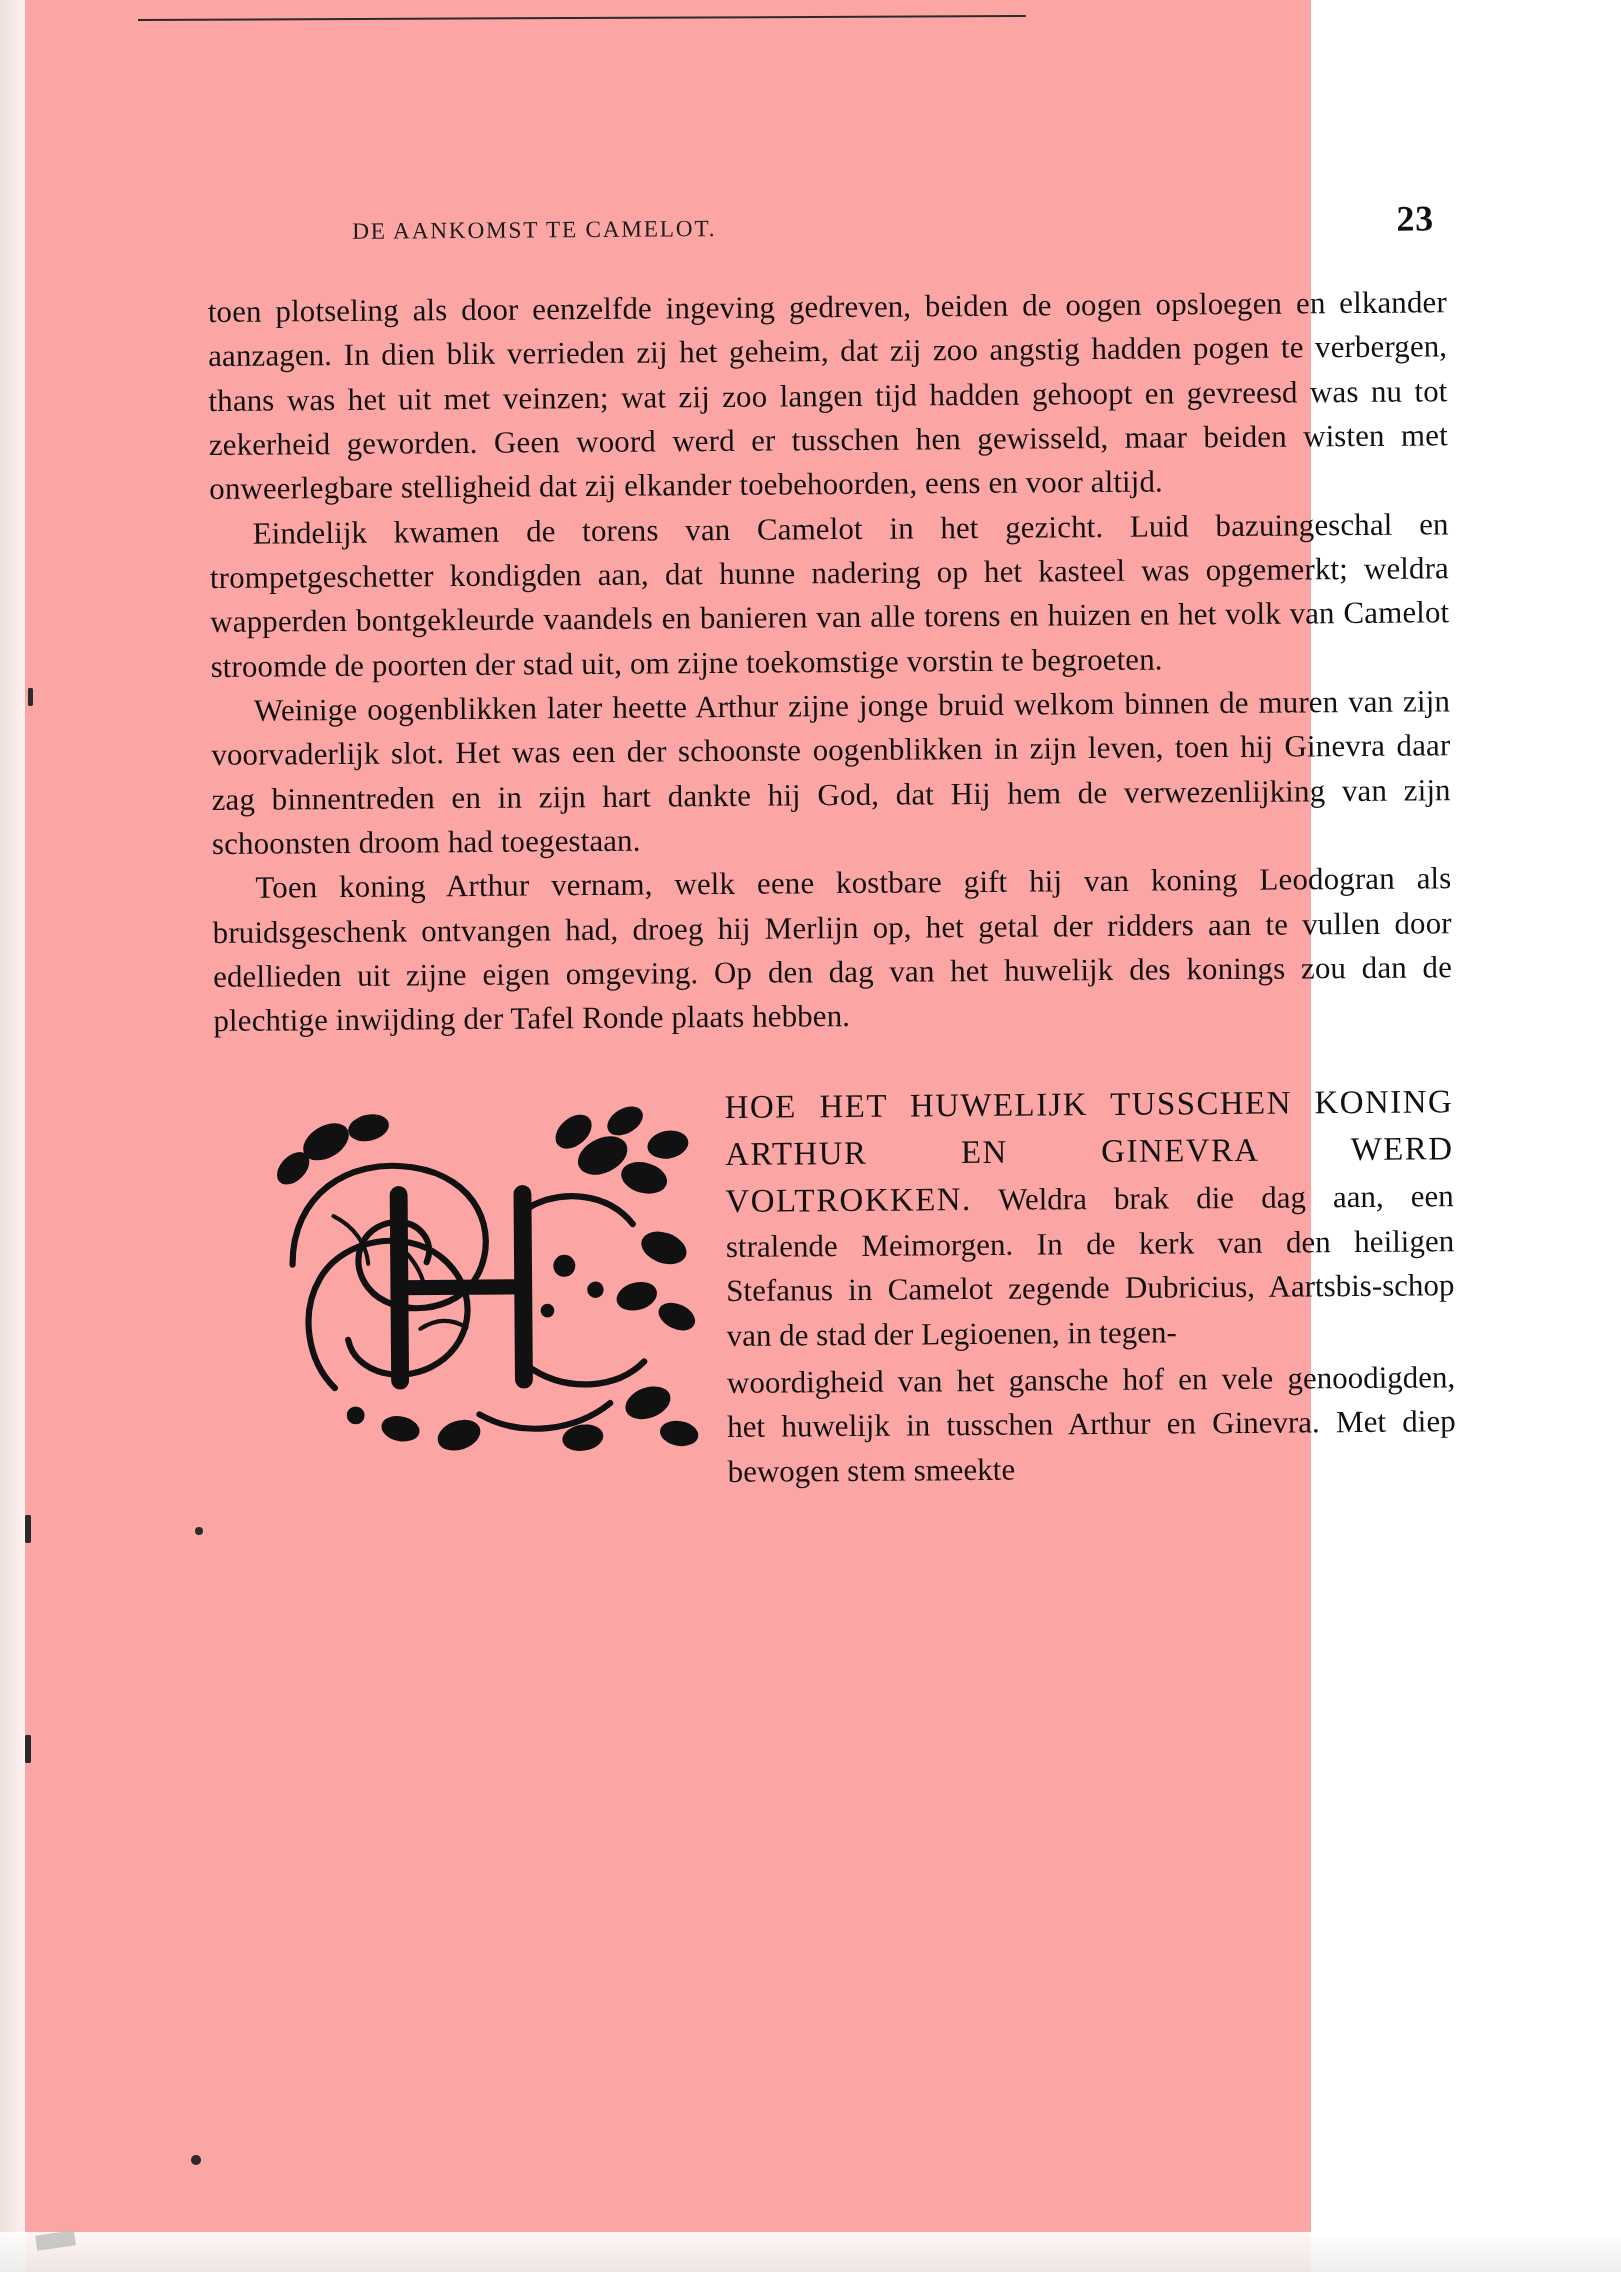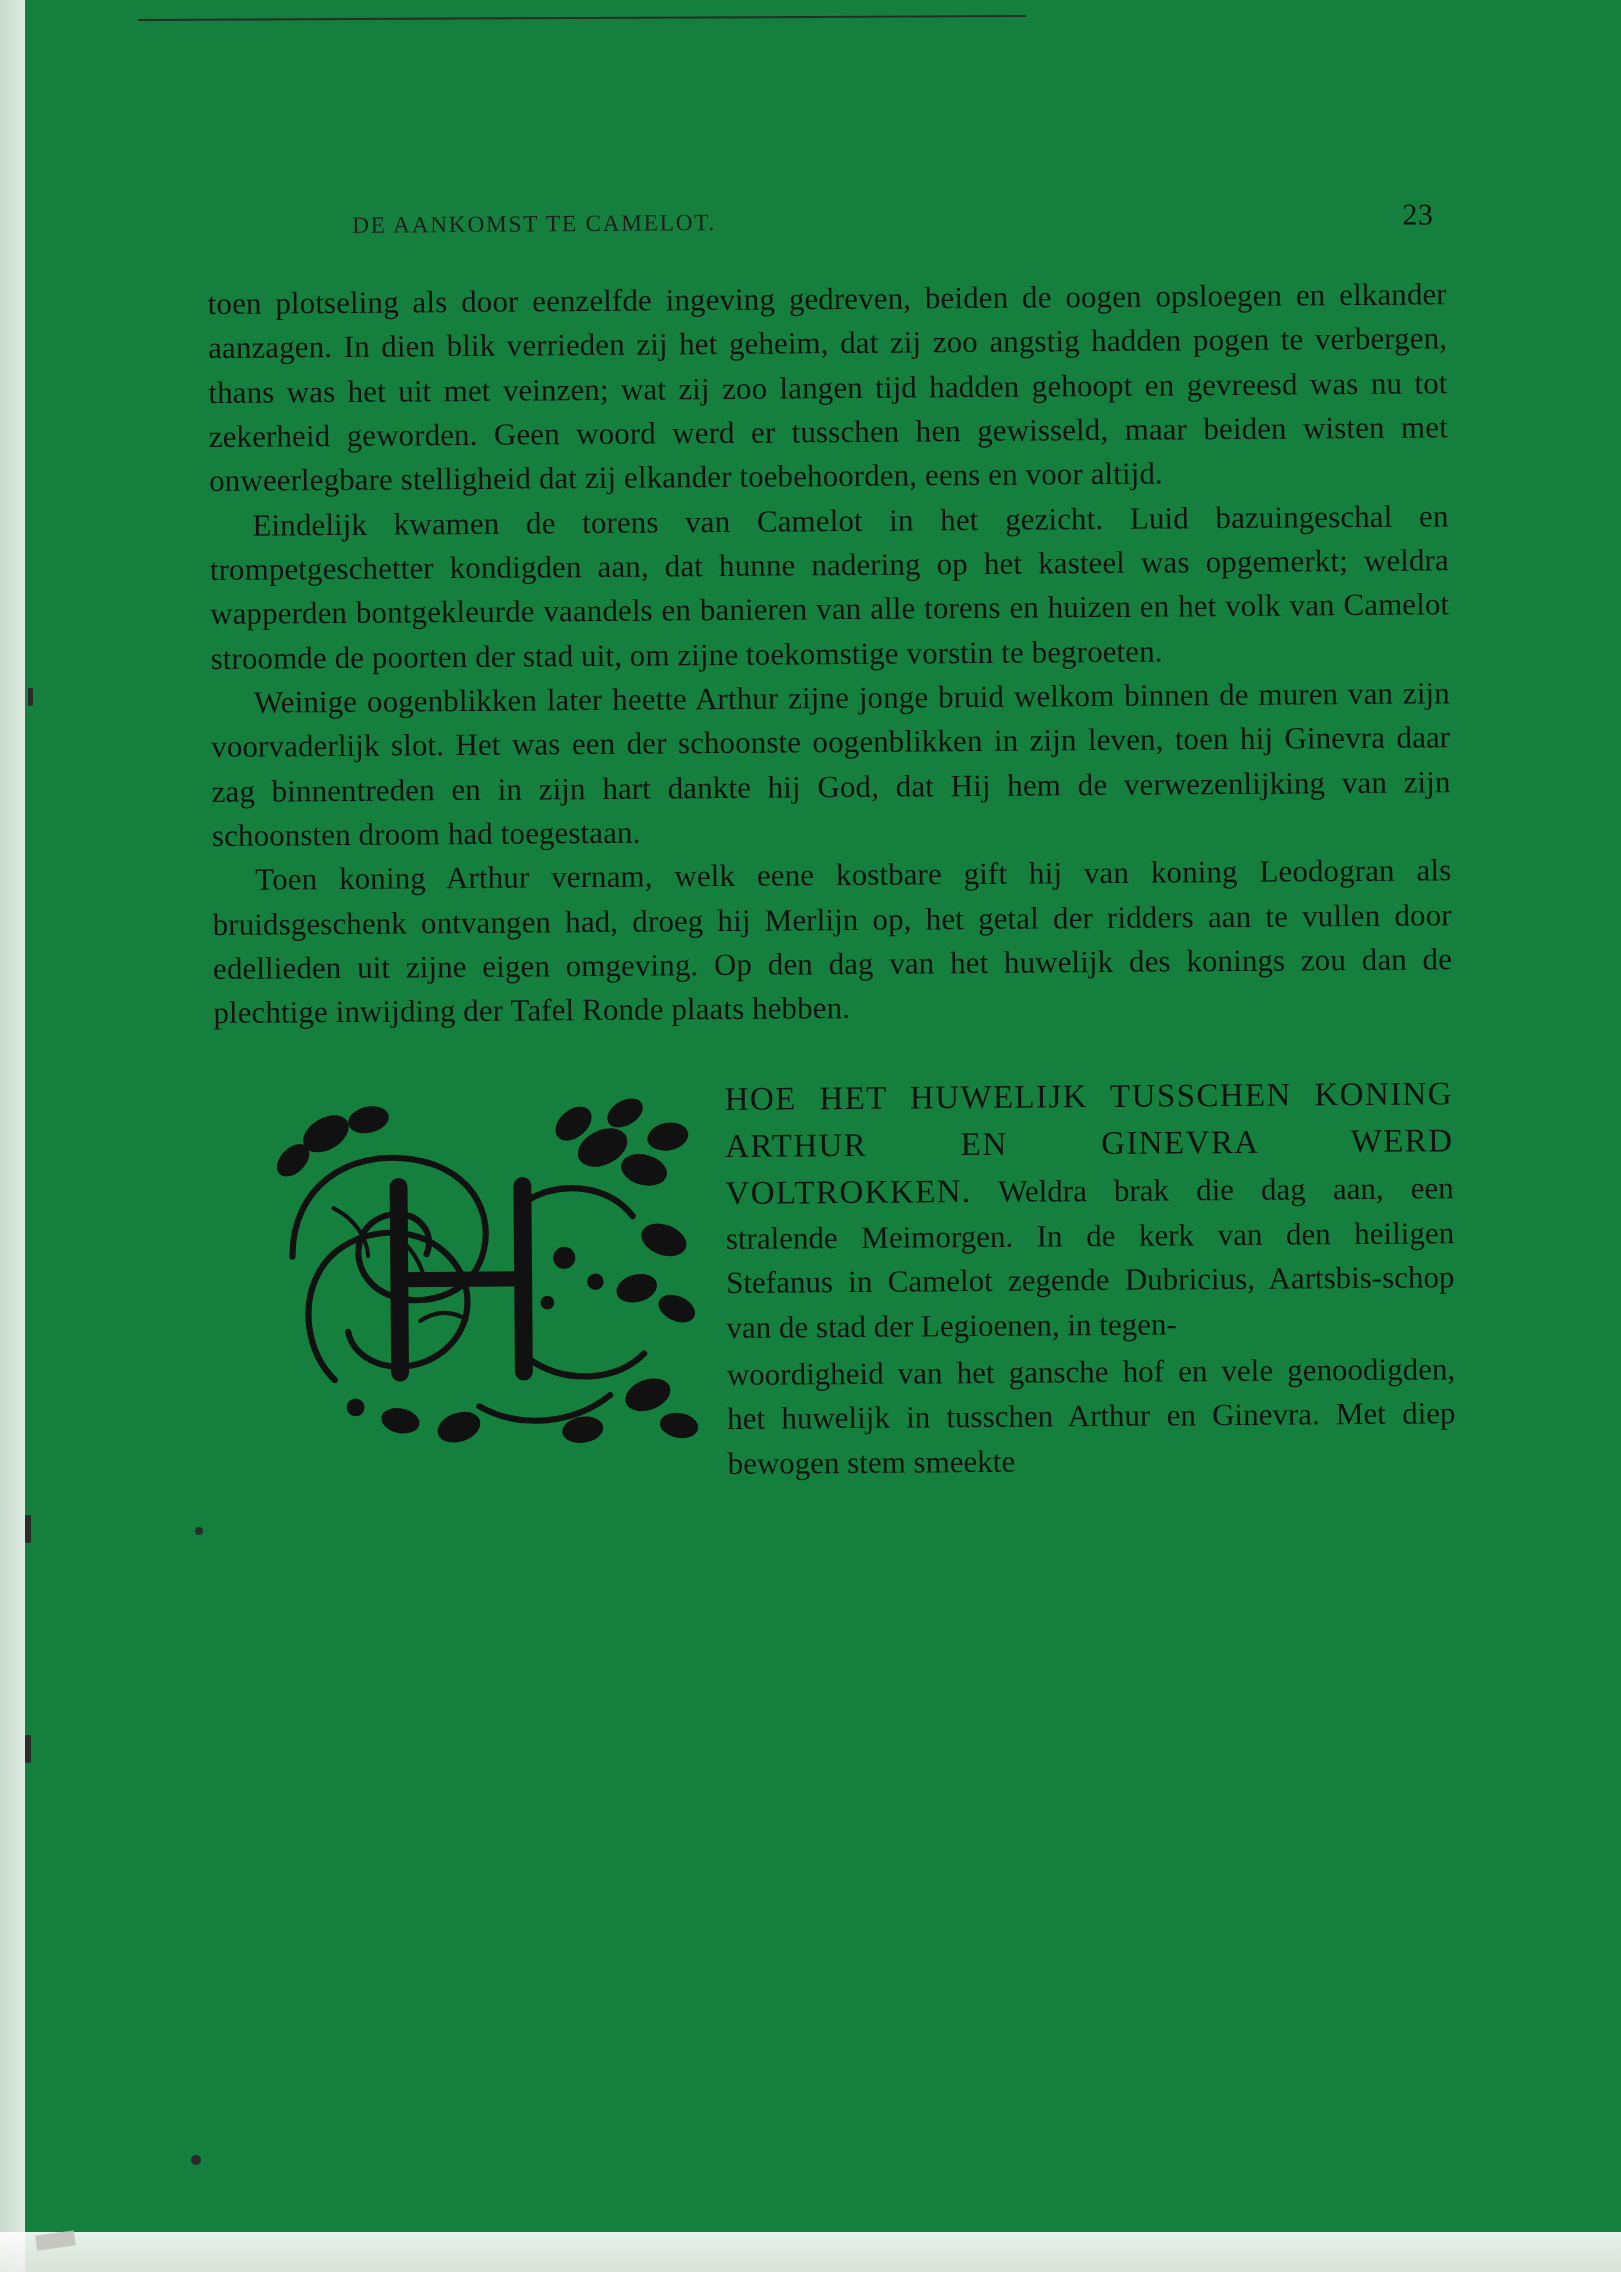--- a/index.html
+++ b/index.html
@@ -12,23 +12,24 @@
     height: 2273px;
     position: relative;
     font-family: "Liberation Serif", serif;
     overflow: hidden;
   }
 
   
   .page {
     position: absolute;
     left: 0; top: 0;
-    width: 1621px;
+    width: 1301px;
     height: 2273px;
-    background: #15803d;
+    background: #fca5a5;
+    padding-left: 10px;
   }
 
   
   .scan-edge-left {
     position: absolute;
     left: 0; top: 0;
     width: 25px; height: 2273px;
     background: linear-gradient(to right, #e9e9e5, #ffffff);
     opacity: .85;
   }
@@ -76,23 +77,24 @@
     padding: 0 12.4px 0 145px;
   }
   .running-head .head-title {
     font-size: 23.4px;
     letter-spacing: 1.7px;
     color: #1d1d1d;
     font-variant: small-caps;
     text-transform: uppercase;
   }
   .running-head .folio {
-    font-size: 30px;
+    font-size: 36px;
     color: #101010;
     letter-spacing: 0.7px;
+    font-weight: bold;
   }
 
   p.body {
     margin: 0;
     font-size: 31px;
     line-height: 1.43;
     color: #121212;
     text-align: justify;
     text-justify: inter-word;
     letter-spacing: 0.1px;

